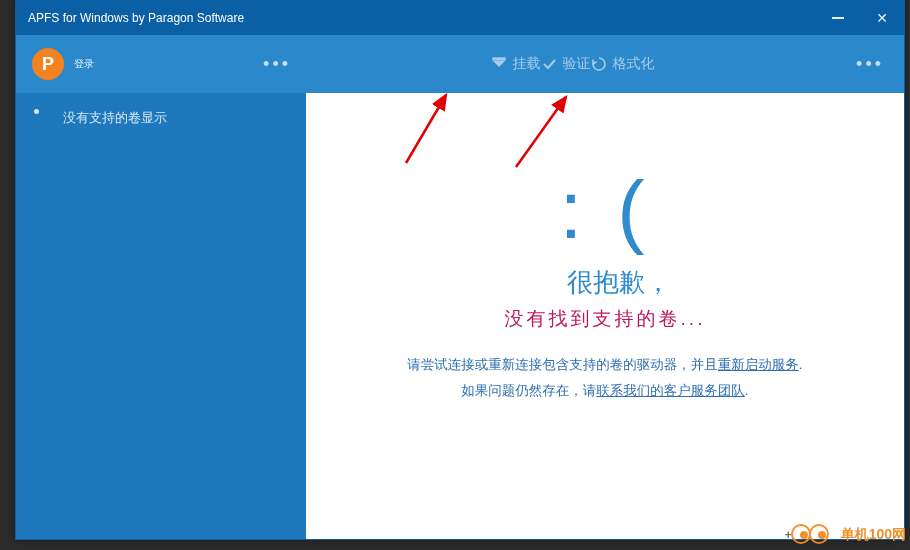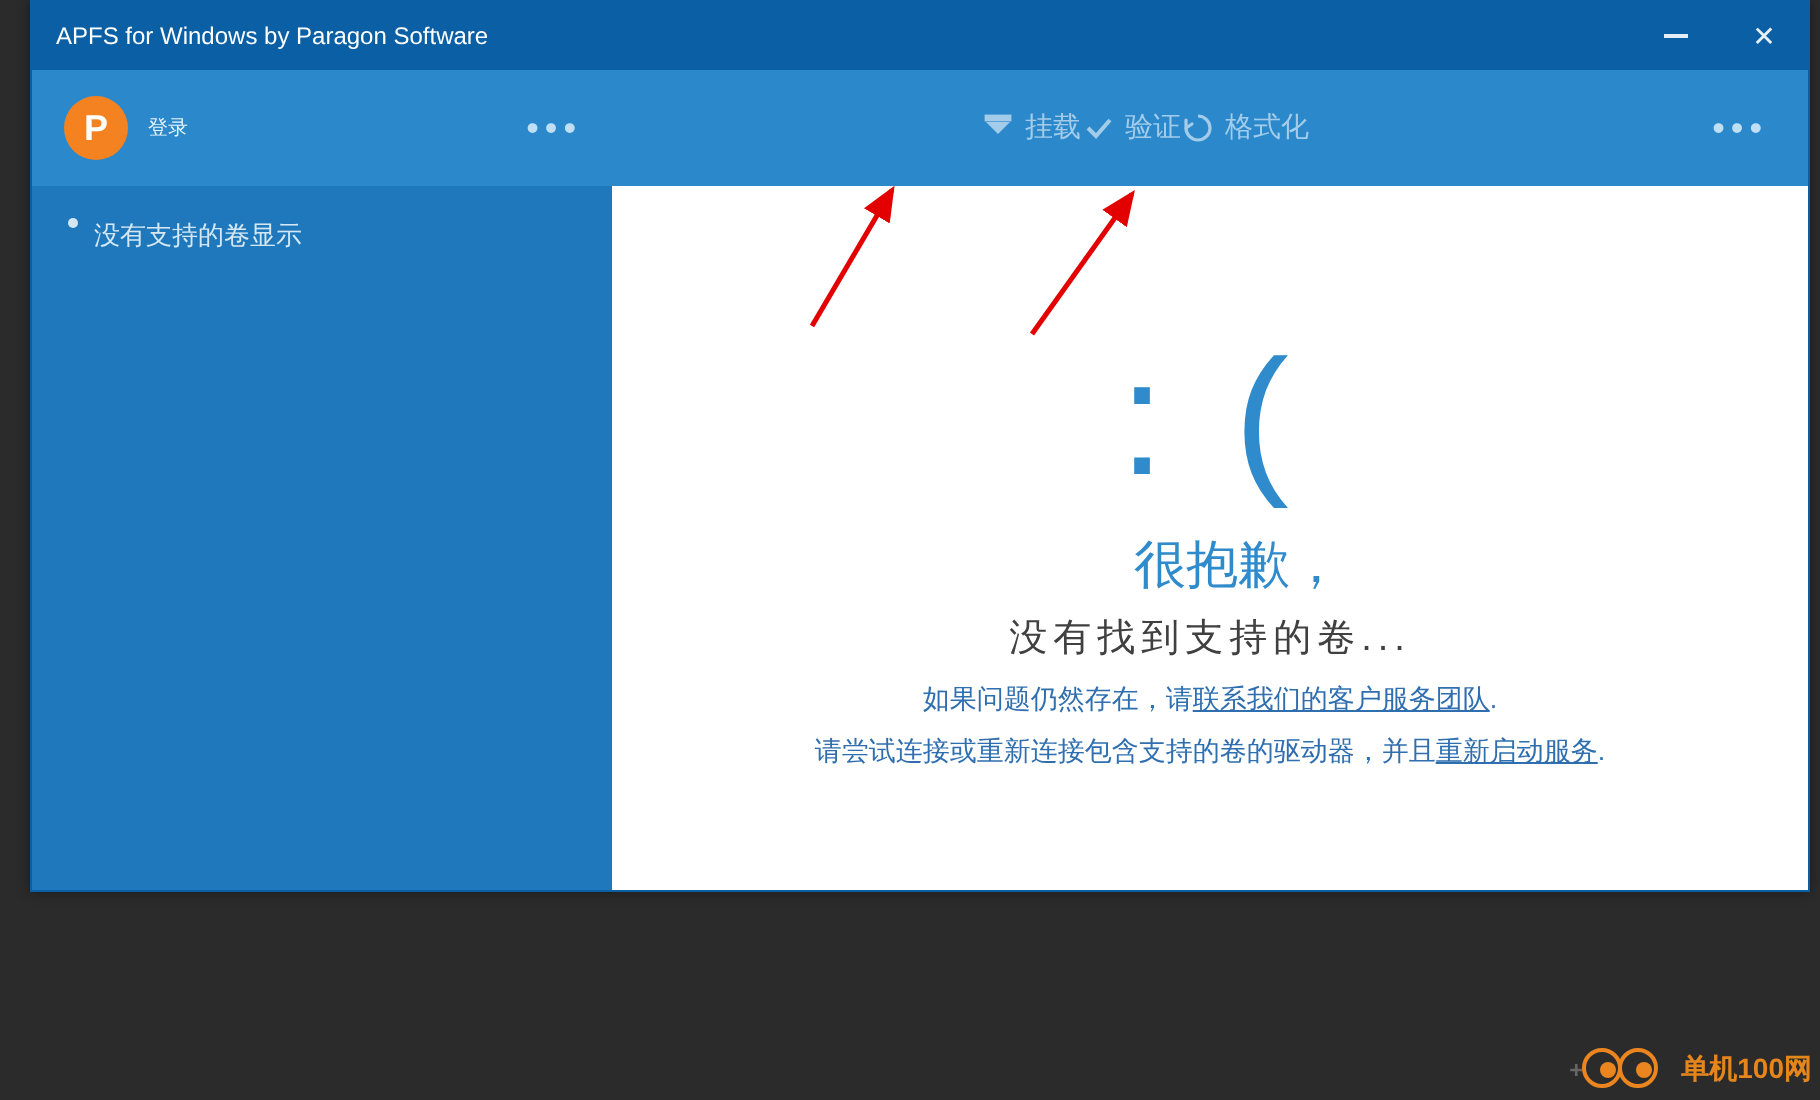--- a/index.html
+++ b/index.html
@@ -1,18 +1,18 @@
 <!DOCTYPE html>
 <html><head>
 <meta charset="utf-8">
 <style>
   * { box-sizing: border-box; margin: 0; padding: 0; }
   html, body { width: 910px; height: 550px; font-family: "Segoe UI", "Microsoft YaHei", sans-serif; overflow: hidden; background: #2b2b2b; }
   .window {
-    position: absolute; left: 15px; top: 0; width: 890px; height: 446px;
+    position: absolute; left: 15px; top: 0; width: 890px; height: 540px;
     background: #ffffff; box-shadow: 0 0 6px rgba(0,0,0,0.4); display: flex; flex-direction: column;
     border: 1px solid #0b5fa5;
   }
   
   .titlebar {
     height: 34px; background: #0b5fa5; color: #fff; display: flex; align-items: center;
     padding-left: 12px; font-size: 12px; font-weight: 400;
   }
   .titlebar .spacer { flex: 1; }
   .titlebar .sysbtn { width: 44px; height: 34px; display: flex; align-items: center; justify-content: center; opacity: .9; }
@@ -37,29 +37,29 @@
     display: flex; align-items: center; gap: 6px; color: #b9d9f0; font-size: 14px;
     opacity: .85;
   }
   .header .right { width: 50px; display:flex; justify-content:flex-end; }
   .icon { width: 16px; height: 16px; display: inline-block; }
   
   .body { flex: 1; display: flex; min-height: 0; }
   .sidebar {
     width: 290px; background: #1e78bb; color: #eaf4fb; padding: 16px 18px; font-size: 13px;
   }
-  .sidebar .item { display: flex; gap: 8px; opacity: .9; }
+  .sidebar .item { display: flex; gap: 24px; opacity: .9; }
   .bullet { width: 5px; height: 5px; border-radius: 50%; background: #eaf4fb; display: inline-block; }
   .main {
     flex: 1; background: #fff; position: relative; display: flex; flex-direction: column;
     align-items: center; padding-top: 70px; color: #333;
   }
   .sadface { color: #2f8bcc; font-size: 82px; font-weight: 300; letter-spacing: 6px; margin-bottom: 8px; font-family: "Segoe UI Light", sans-serif; }
   .sorry { color: #2f8bcc; font-size: 26px; margin-bottom: 6px; margin-left: 28px; }
-  .sub { color: #404040; font-size: 19px; margin-bottom: 5px; letter-spacing: 3px; }
+  .sub { color: #be185d; font-size: 19px; margin-bottom: 20px; letter-spacing: 3px; }
   .hint { color: #2f6fb0; font-size: 13.5px; margin: 4px 0; }
   .hint a { color: #2f6fb0; text-decoration: underline; }
   .period { color: #2f6fb0; }
   
   .annot { position: absolute; pointer-events: none; }
   
   .watermark {
     position: absolute; right: 4px; bottom: 2px; display: flex; align-items: center; gap: 6px;
     font-size: 14px; color: #f08b1d; font-weight: 600; opacity: .95; z-index: 50;
   }
@@ -134,24 +134,24 @@
         <span>没有支持的卷显示</span>
       </div>
     </div>
 
     <div class="main">
       <div class="sadface">: (</div>
       <div class="sorry">很抱歉，</div>
       <div class="sub">没有找到支持的卷...</div>
 
       <div class="hint">
-        <span>如果问题仍然存在，请</span><a href="#">联系我们的客户服务团队</a><span class="period">.</span>
+        <span>请尝试连接或重新连接包含支持的卷的驱动器，并且</span><a href="#">重新启动服务</a><span class="period">.</span>
       </div>
       <div class="hint">
-        <span>请尝试连接或重新连接包含支持的卷的驱动器，并且</span><a href="#">重新启动服务</a><span class="period">.</span>
+        <span>如果问题仍然存在，请</span><a href="#">联系我们的客户服务团队</a><span class="period">.</span>
       </div>
 
       <svg class="annot" style="left:80px; top:-10px;" width="80" height="90">
         <defs>
             <marker id="ah1" markerWidth="8" markerHeight="8" refX="6" refY="3" orient="auto">
               <path d="M0,0 L7,3 L0,6 Z" fill="#e20000"></path>
             </marker>
           </defs>
         <line x1="20" y1="80" x2="60" y2="12" stroke="#e20000" stroke-width="2.5" marker-end="url(#ah1)"></line>
       </svg>

